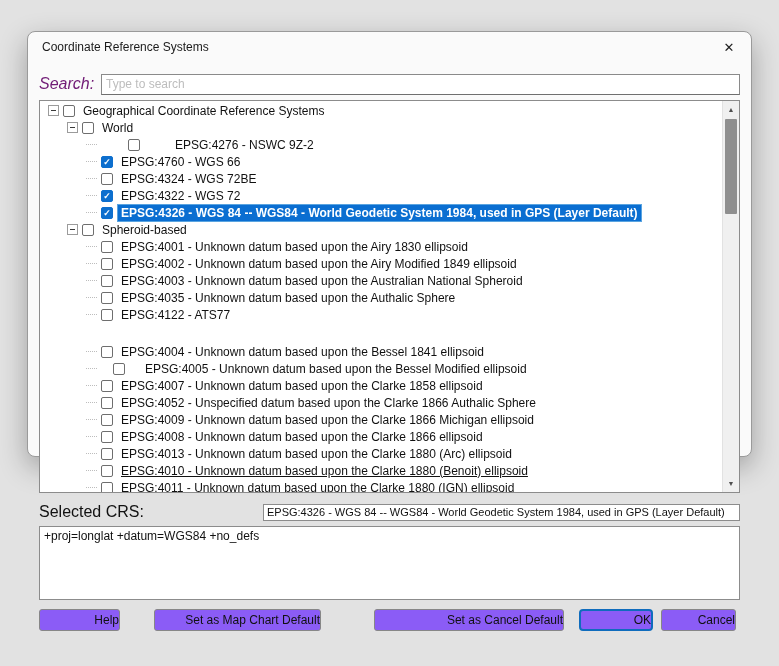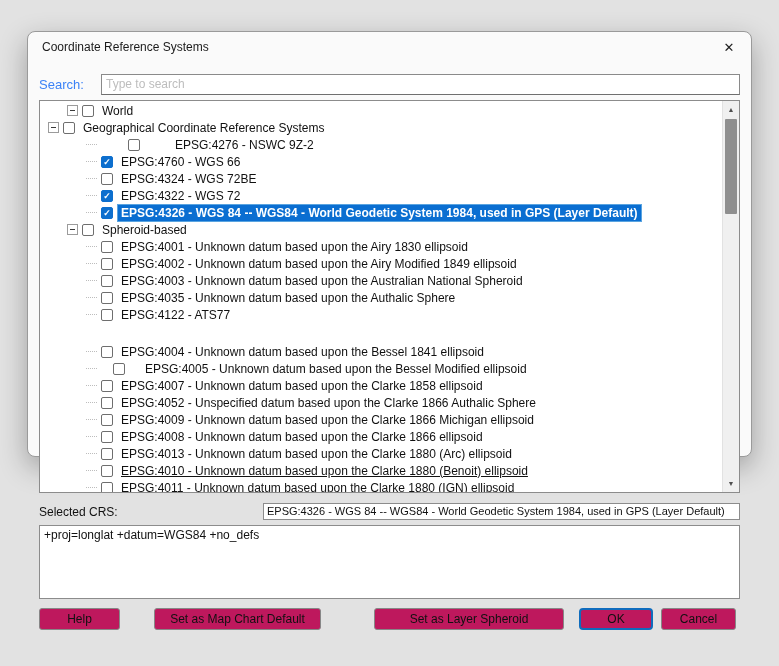--- a/index.html
+++ b/index.html
@@ -45,21 +45,21 @@
     flex-direction: column;
     flex: 1;
   }
   .search-row {
     margin-top: 11px;
     display: flex;
     align-items: center;
     height: 22px;
     flex: none;
   }
-  .search-row label { width: 62px; flex: none; font-size: 13px; color: #3b82f6; }
+  .search-row label { width: 62px; flex: none; font-size: 16px; color: #701a75; font-style: italic; }
   .search-row input {
     flex: 1; height: 21px;
     border: 1px solid #8a8a8a;
     border-bottom-color: #6f6f6f;
     background: #fff;
     font-family: "Liberation Sans", sans-serif;
     font-size: 12px;
     padding: 0 4px;
     outline: none;
   }
@@ -158,21 +158,21 @@
     background: #8f8f8f;
     border-radius: 1px;
   }
   
   .crs-row {
     margin-top: 10px;
     display: flex;
     align-items: center;
     flex: none;
   }
-  .crs-row .crs-label { width: 224px; flex: none; font-size: 12px; color: #111; }
+  .crs-row .crs-label { width: 224px; flex: none; font-size: 16px; color: #111; }
   .crs-value {
     flex: 1;
     height: 17px;
     border: 1px solid #8c8c8c;
     background: #fff;
     font-size: 11px;
     padding: 1px 3px;
     white-space: nowrap;
     overflow: hidden;
     color: #111;
@@ -193,27 +193,28 @@
     outline: none;
   }
   
   .button-row {
     margin-top: 9px;
     display: flex;
     flex: none;
   }
   .btn {
     height: 22px;
-    background: #be185d;
+    background: #8b5cf6;
     border: 1px solid #878787;
     border-radius: 3px;
     font-family: "Liberation Sans", sans-serif;
     font-size: 12px;
     color: #111;
     padding: 0;
+    text-align: right;
   }
   .btn-help { width: 81px; }
   .btn-map-default { width: 167px; margin-left: 34px; }
   .btn-layer-default { width: 190px; margin-left: 53px; }
   .btn-ok { width: 74px; margin-left: 15px; border: 2px solid #0f6cbd; border-radius: 4px; }
   .btn-cancel { width: 75px; margin-left: 8px; }
 </style>
 </head>
 <body>
 
@@ -227,29 +228,29 @@
 
   <div class="content">
 
     <div class="search-row">
       <label>Search:</label>
       <input type="text" placeholder="Type to search" style="">
     </div>
 
     <div class="tree-panel">
       <div class="tree-rows">
+          <div class="tree-row" style="padding-left: 8px;">
+            <span class="expander"></span>
+            <span class="checkbox"></span>
+            <span class="tree-label">Geographical Coordinate Reference Systems</span>
+          </div>
           <div class="tree-row" style="padding-left: 27px;">
             <span class="expander"></span>
             <span class="checkbox"></span>
             <span class="tree-label">World</span>
-          </div>
-          <div class="tree-row" style="padding-left: 8px;">
-            <span class="expander"></span>
-            <span class="checkbox"></span>
-            <span class="tree-label">Geographical Coordinate Reference Systems</span>
           </div>
           <div class="tree-row" style="padding-left: 46px; gap: 27px;">
             <span class="guide"></span>
             <span class="checkbox"></span>
             <span class="tree-label">EPSG:4276 - NSWC 9Z-2</span>
           </div>
           <div class="tree-row" style="padding-left: 46px;">
             <span class="guide"></span>
             <span class="checkbox checked"></span>
             <span class="tree-label">EPSG:4760 - WGS 66</span>
@@ -355,19 +356,19 @@
     <div class="crs-row">
       <span class="crs-label">Selected CRS:</span>
       <div class="crs-value">EPSG:4326 - WGS 84 -- WGS84 - World Geodetic System 1984, used in GPS  (Layer Default)</div>
     </div>
 
     <textarea class="proj-box" spellcheck="false" style="">+proj=longlat +datum=WGS84 +no_defs</textarea>
 
     <div class="button-row">
       <button class="btn btn-help">Help</button>
       <button class="btn btn-map-default">Set as Map Chart Default</button>
-      <button class="btn btn-layer-default">Set as Layer Spheroid</button>
+      <button class="btn btn-layer-default">Set as Cancel Default</button>
       <button class="btn btn-ok">OK</button>
       <button class="btn btn-cancel">Cancel</button>
     </div>
 
   </div>
 </div>
 
 </body></html>

